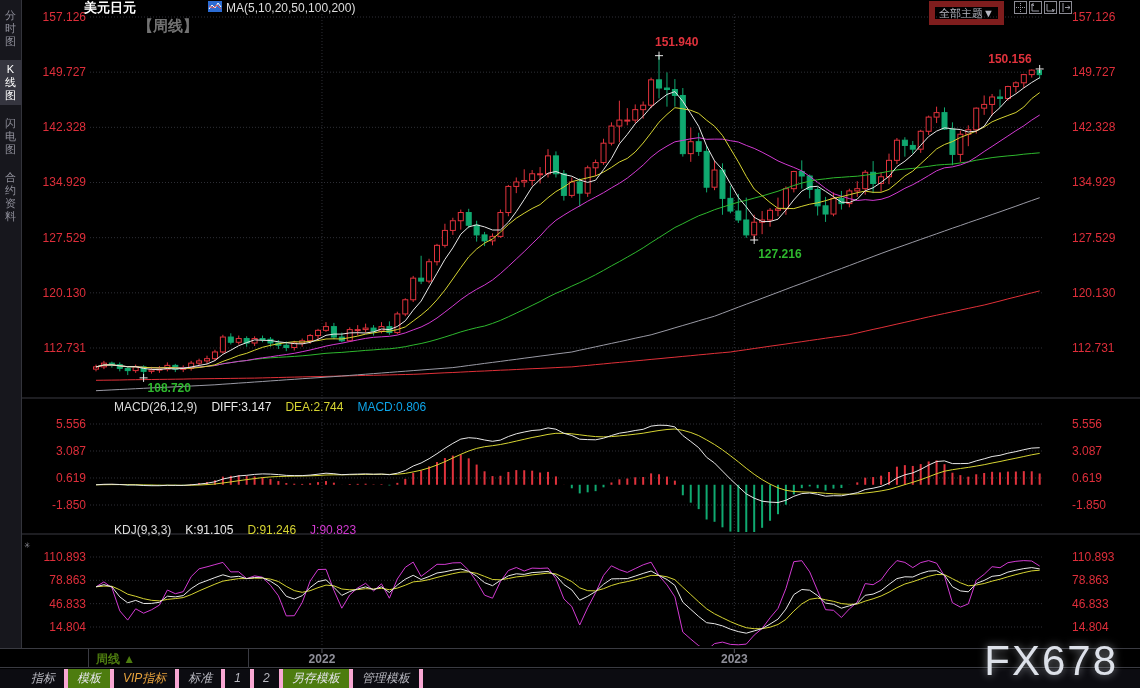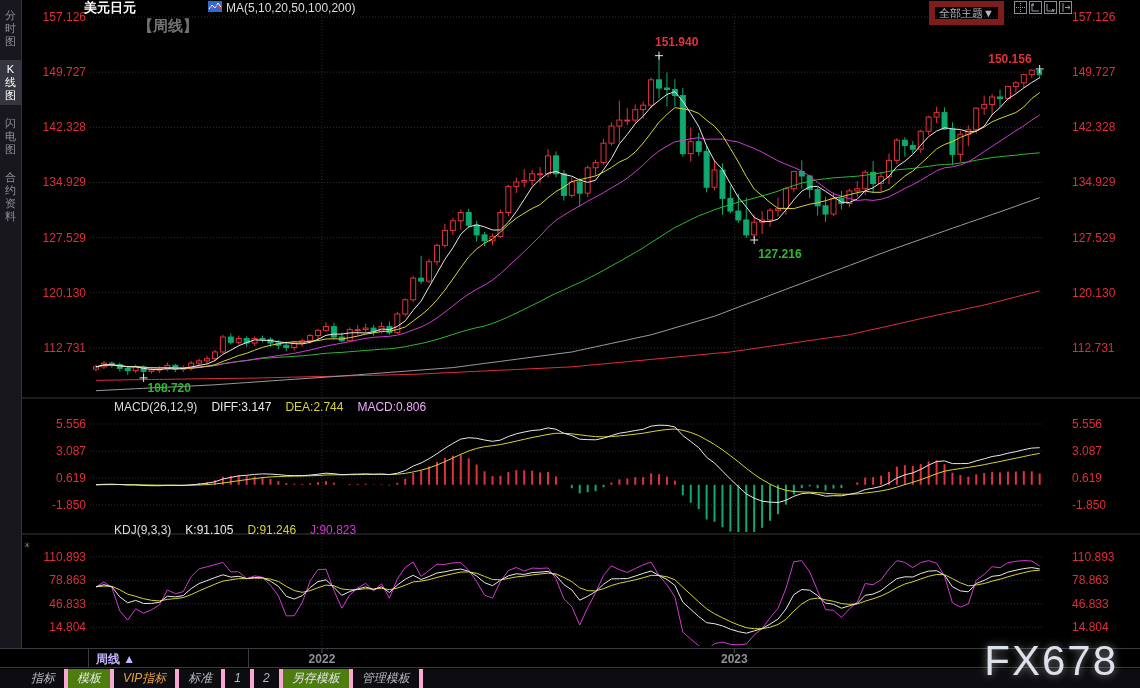--- a/index.html
+++ b/index.html
@@ -32,21 +32,21 @@
   .year{font-size:12px;font-weight:bold;fill:#8f8f99;}
   .ann{font-size:12px;font-weight:bold;}
   
   .hdr{position:absolute;left:90px;font-size:12px;display:flex;gap:14px;white-space:nowrap;margin-left:24px;}
   .panel-icon{position:absolute;left:24px;font-size:8px;color:#8a8a93;}
   
   .axisrow{position:absolute;left:0;top:648px;width:1140px;height:20px;
            border-top:1px solid #3a3b42;border-bottom:1px solid #3a3b42;box-sizing:border-box;}
   .axisrow .vline{position:absolute;top:0;width:1px;height:19px;background:#3a3b42;}
   .period-cell{position:absolute;left:96px;top:2px;font-size:12px;font-weight:bold;
-               color:#c4b5fd;cursor:pointer;text-align:center;}
+               color:#4d7c0f;cursor:pointer;text-align:center;}
   
   .toolbar{position:absolute;left:0;top:669px;width:1140px;height:19px;background:#0c0c11;
            display:flex;font-size:12px;align-items:stretch;}
   .tbi{padding:0 9px;line-height:19px;color:#b8b8c0;border-right:4px solid #f9a8d4;cursor:pointer;font-style:italic;}
   .tbi.hl{background:#4d7c0f;color:#e4e4ea;}
   .tbi.accent{color:#e8a33d;}
   
   .wm{position:absolute;right:22px;bottom:3px;font-size:42px;letter-spacing:2px;
       color:#dde1e9;text-shadow:0 0 8px rgba(240,245,255,.55);margin-left:44px;}
 </style>
@@ -566,21 +566,21 @@
     <svg width="9" height="9">
         <path d="M2 0v9M4 4.5h5M7 2.5l2 2-2 2" stroke="#9a9aa5" stroke-width="1" fill="none"></path>
       </svg>
   </div>
 </div>
 
 <div class="hdr" style="top:400px">
   <span style="color:#dcdcdc">MACD(26,12,9)</span>
   <span style="color:#e8e8e8">DIFF:3.147</span>
   <span style="color:#d6d432">DEA:2.744</span>
-  <span style="color:#f0abfc">MACD:0.806</span>
+  <span style="color:#0ea5e9">MACD:0.806</span>
 </div>
 <div class="panel-icon" style="top:541px">✳</div>
 <div class="hdr" style="top:523px">
   <span style="color:#dcdcdc">KDJ(9,3,3)</span>
   <span style="color:#e8e8e8">K:91.105</span>
   <span style="color:#d6d432">D:91.246</span>
   <span style="color:#d23ad2">J:90.823</span>
 </div>
 
 <div class="axisrow">

